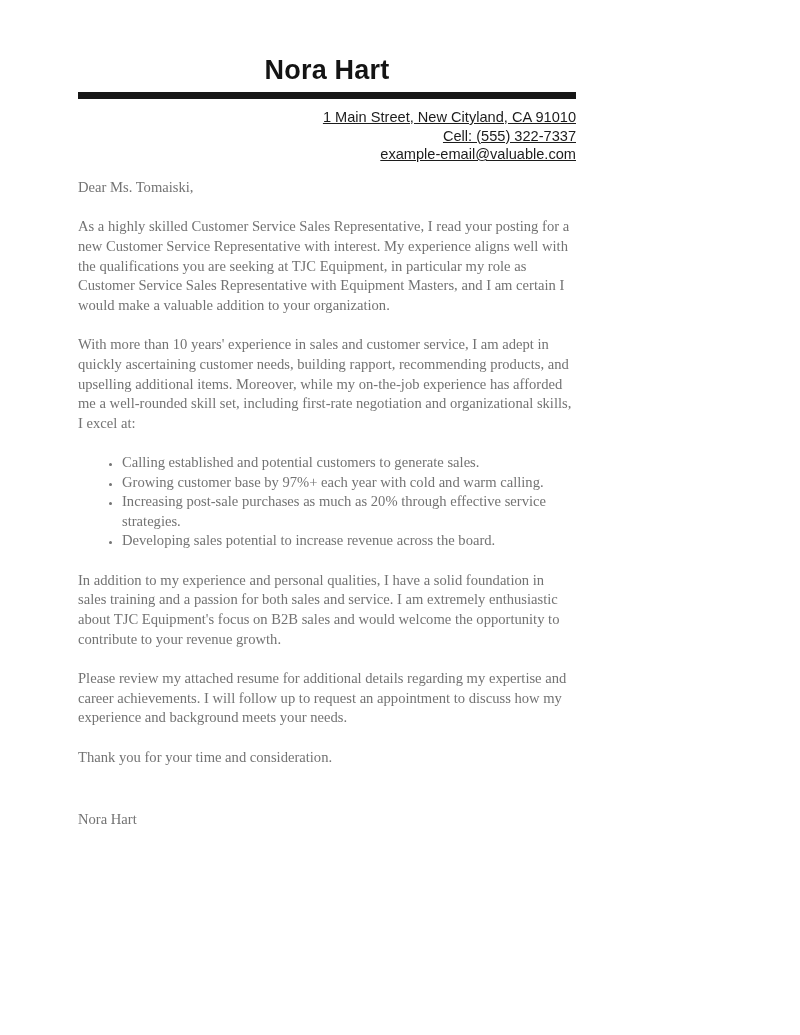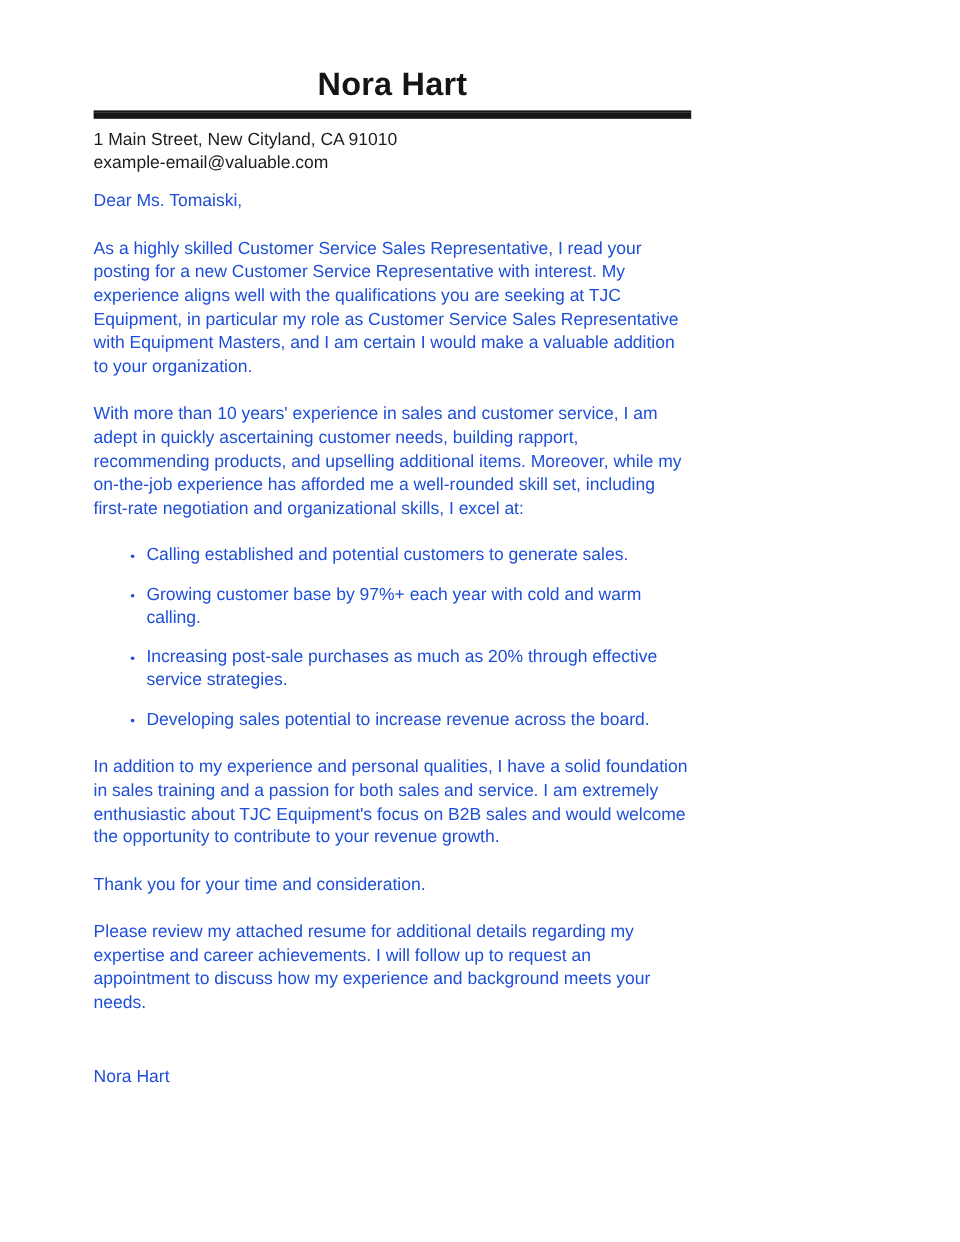--- a/index.html
+++ b/index.html
@@ -35,50 +35,51 @@
   .header-rule {
     margin-top: 5px;
     height: 2px;                       
     border-top: 2px solid #161616;     
     border-bottom: 5px solid #161616;  
     background: #ffffff;
   }
 
   .contact-block {
     margin-top: 9px;
-    text-align: left;
+    text-align: right;
     font-size: 14.6px;
     line-height: 18.6px;
     color: #1c1c1c;
+    text-decoration: underline;
   }
 
   
   .letter-body {
     font-size: 14.6px;
     line-height: 19.6px;
-    color: #1d4ed8;
+    color: #737373;
+    font-family: Liberation Serif, serif;
   }
 
   .letter-body p {
     margin-top: 20px;
   }
 
   p.salutation {
     margin-top: 14px;
   }
 
   ul.skills-list {
     margin-top: 20px;
     padding-left: 44px;
     list-style: disc outside;
   }
 
   ul.skills-list li {
     line-height: 19.5px;
-    margin-top: 13px;
   }
 
   ul.skills-list li::marker {
     font-size: 0.75em;
   }
 
   p.signature {
     margin-top: 42px;
   }
 </style>
@@ -87,42 +88,43 @@
 
 <div class="page">
   <div class="content">
 
     <div class="author-name">Nora Hart</div>
 
     <div class="header-rule"></div>
 
     <div class="contact-block">
       <div>1 Main Street, New Cityland, CA 91010</div>
+      <div>Cell: (555) 322-7337</div>
       <div>example-email@valuable.com</div>
     </div>
 
     <div class="letter-body">
 
       <p class="salutation">Dear Ms. Tomaiski,</p>
 
       <p>As a highly skilled Customer Service Sales Representative, I read your posting for a new Customer Service Representative with interest. My experience aligns well with the qualifications you are seeking at TJC Equipment, in particular my role as Customer Service Sales Representative with Equipment Masters, and I am certain I would make a valuable addition to your organization.</p>
 
       <p>With more than 10 years' experience in sales and customer service, I am adept in quickly ascertaining customer needs, building rapport, recommending products, and upselling additional items. Moreover, while my on-the-job experience has afforded me a well-rounded skill set, including first-rate negotiation and organizational skills, I excel at:</p>
 
       <ul class="skills-list">
         <li>Calling established and potential customers to generate sales.</li>
         <li>Growing customer base by 97%+ each year with cold and warm calling.</li>
         <li>Increasing post-sale purchases as much as 20% through effective service strategies.</li>
         <li>Developing sales potential to increase revenue across the board.</li>
       </ul>
 
       <p>In addition to my experience and personal qualities, I have a solid foundation in sales training and a passion for both sales and service. I am extremely enthusiastic about TJC Equipment's focus on B2B sales and would welcome the opportunity to contribute to your revenue growth.</p>
 
+      <p>Please review my attached resume for additional details regarding my expertise and career achievements. I will follow up to request an appointment to discuss how my experience and background meets your needs.</p>
+
       <p>Thank you for your time and consideration.</p>
-
-      <p>Please review my attached resume for additional details regarding my expertise and career achievements. I will follow up to request an appointment to discuss how my experience and background meets your needs.</p>
 
 
       <p class="signature">Nora Hart</p>
 
     </div>
   </div>
 </div>
 
 </body></html>

